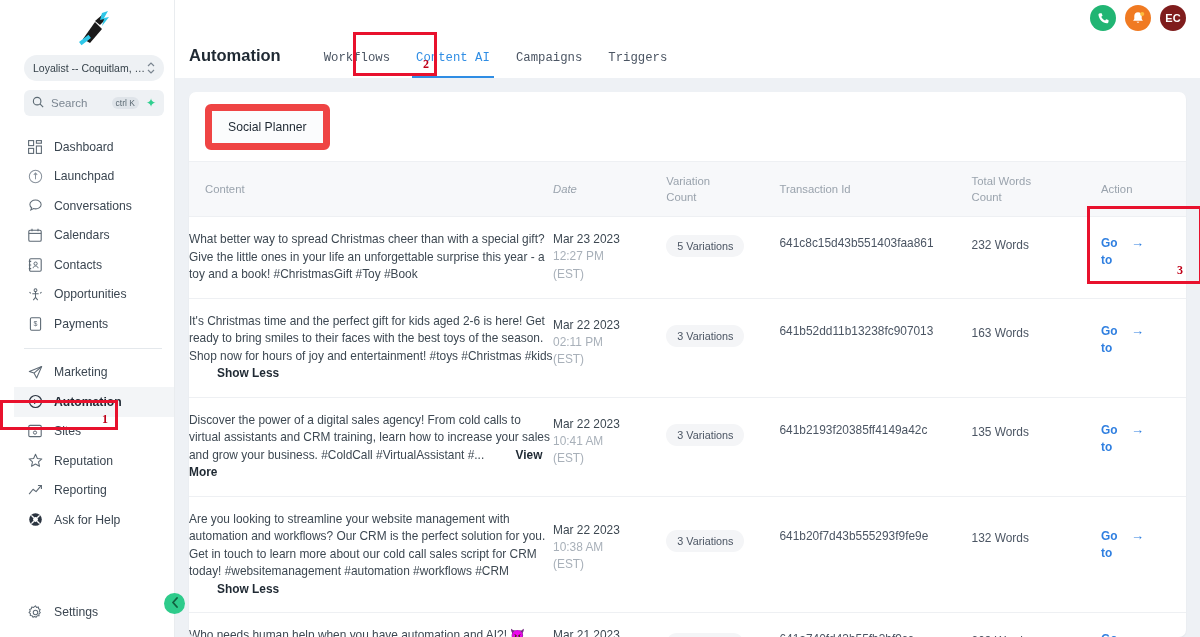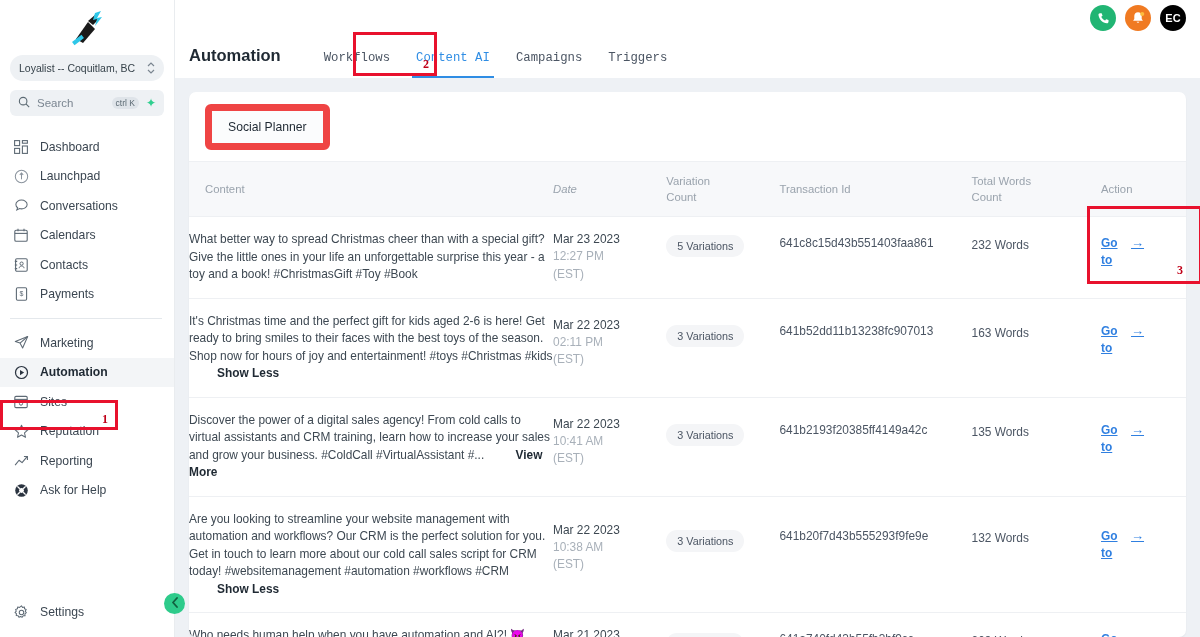--- a/index.html
+++ b/index.html
@@ -13,20 +13,21 @@
   .app { display: flex; width: 1200px; height: 637px; position: relative; }
 
   
   .sidebar {
     width: 175px; height: 637px;
     background: #ffffff;
     border-right: 1px solid #e9ecef;
     display: flex; flex-direction: column;
     position: relative;
     flex: 0 0 175px;
+    padding-left: 14px;
   }
   .logo-wrap {
     height: 55px;
     display: flex; align-items: center; justify-content: center;
   }
   .logo { position: relative; width: 46px; height: 38px; }
   .logo svg { display:block; }
 
   .loc-select {
     margin: 0 10px 9px 10px;
@@ -237,21 +238,21 @@
     padding: 5px 11px;
     font-size: 10.8px;
     color: #4b5563;
     white-space: nowrap;
   }
   .txn { color:#4b5563; font-size: 11.9px; line-height:1.42; word-break: break-all; padding-right: 22px; }
   .words { color:#4b5563; font-size: 11.9px; }
   .goto-wrap {
     display:flex; align-items:flex-start; gap: 10px;
     color:#2f7fe0; font-size: 11.9px; font-weight: bold;
-    cursor:pointer; line-height: 1.45; text-decoration: underline;
+    cursor:pointer; line-height: 1.45;
   }
   .goto-txt { width: 20px; }
   .goto-arrow { font-weight: normal; font-size: 13px; line-height:1.2; }
 </style>
 </head>
 <body>
 
 <div class="app">
 
   <div class="sidebar">
@@ -341,20 +342,30 @@
           <svg width="14" height="14" viewBox="0 0 14 14">
               <rect x="1.6" y="0.8" width="11.6" height="12.4" rx="1.2" fill="none" stroke="#5e6a75" stroke-width="1.1"></rect>
               <path d="M0.8 3.4 H3.2 M0.8 7 H3.2 M0.8 10.6 H3.2" stroke="#5e6a75" stroke-width="1.1"></path>
               <circle cx="7.6" cy="5.6" r="1.6" fill="none" stroke="#5e6a75" stroke-width="1"></circle>
               <path d="M5.2 10.2c0-1.4 1.1-2.2 2.4-2.2s2.4.8 2.4 2.2" fill="none" stroke="#5e6a75" stroke-width="1"></path>
             </svg>
         </span>
         <span class="lbl">Contacts</span>
       </div>
 
+      <div class="nav-item">
+        <span class="ic">
+          <svg width="15" height="15" viewBox="0 0 16 16">
+              <circle cx="8" cy="3.4" r="1.5" fill="none" stroke="#5e6a75" stroke-width="1.1"></circle>
+              <path d="M8 5 V11 M4.6 7.2 H11.4 M8 11 L5.6 14 M8 11 L10.4 14" stroke="#5e6a75" stroke-width="1.1" fill="none"></path>
+              <path d="M1.6 5.4 L3 6.8 M14.4 5.4 L13 6.8" stroke="#5e6a75" stroke-width="1.1"></path>
+            </svg>
+        </span>
+        <span class="lbl">Opportunities</span>
+      </div>
 
       <div class="nav-item">
         <span class="ic">
           <svg width="13" height="14" viewBox="0 0 13 14">
               <rect x="1.4" y="0.8" width="10.2" height="12.4" rx="1.2" fill="none" stroke="#5e6a75" stroke-width="1.1"></rect>
               <text x="6.5" y="9.4" font-size="7" text-anchor="middle" fill="#5e6a75" font-family="'Liberation Sans',sans-serif">$</text>
             </svg>
         </span>
         <span class="lbl">Payments</span>
       </div>
@@ -457,21 +468,21 @@
               <path d="M3.1 1.4 L5 1.4 L6 4 L4.6 5 C5.3 6.6 7.1 8.4 8.8 9.1 L9.8 7.7 L12.4 8.7 L12.4 10.6 C12.4 11.6 11.6 12.3 10.7 12.2 C6 11.6 2.2 7.8 1.6 3.1 C1.5 2.2 2.2 1.4 3.1 1.4 Z" fill="#ffffff"></path>
             </svg>
         </div>
         <div class="circ" style="background:#f07a22;">
           <svg width="14" height="14" viewBox="0 0 14 14">
               <path d="M7 1.3 C4.8 1.3 3.3 2.9 3.3 5 V8 L2.1 9.8 H11.9 L10.7 8 V5 C10.7 2.9 9.2 1.3 7 1.3 Z" fill="#ffffff"></path>
               <path d="M5.6 10.8 a1.5 1.5 0 0 0 2.8 0 Z" fill="#ffffff"></path>
               <circle cx="11.2" cy="3" r="2.1" fill="#fdbd3e"></circle>
             </svg>
         </div>
-        <div class="circ" style="background:#000000;">
+        <div class="circ" style="background:#7f1d1d;">
           <span>EC</span>
         </div>
       </div>
 
       <div class="tabs-row">
         <div class="page-title">Automation</div>
         <div class="tab">Workflows</div>
         <div class="tab active">Content AI</div>
         <div class="tab">Campaigns</div>
         <div class="tab">Triggers</div>

